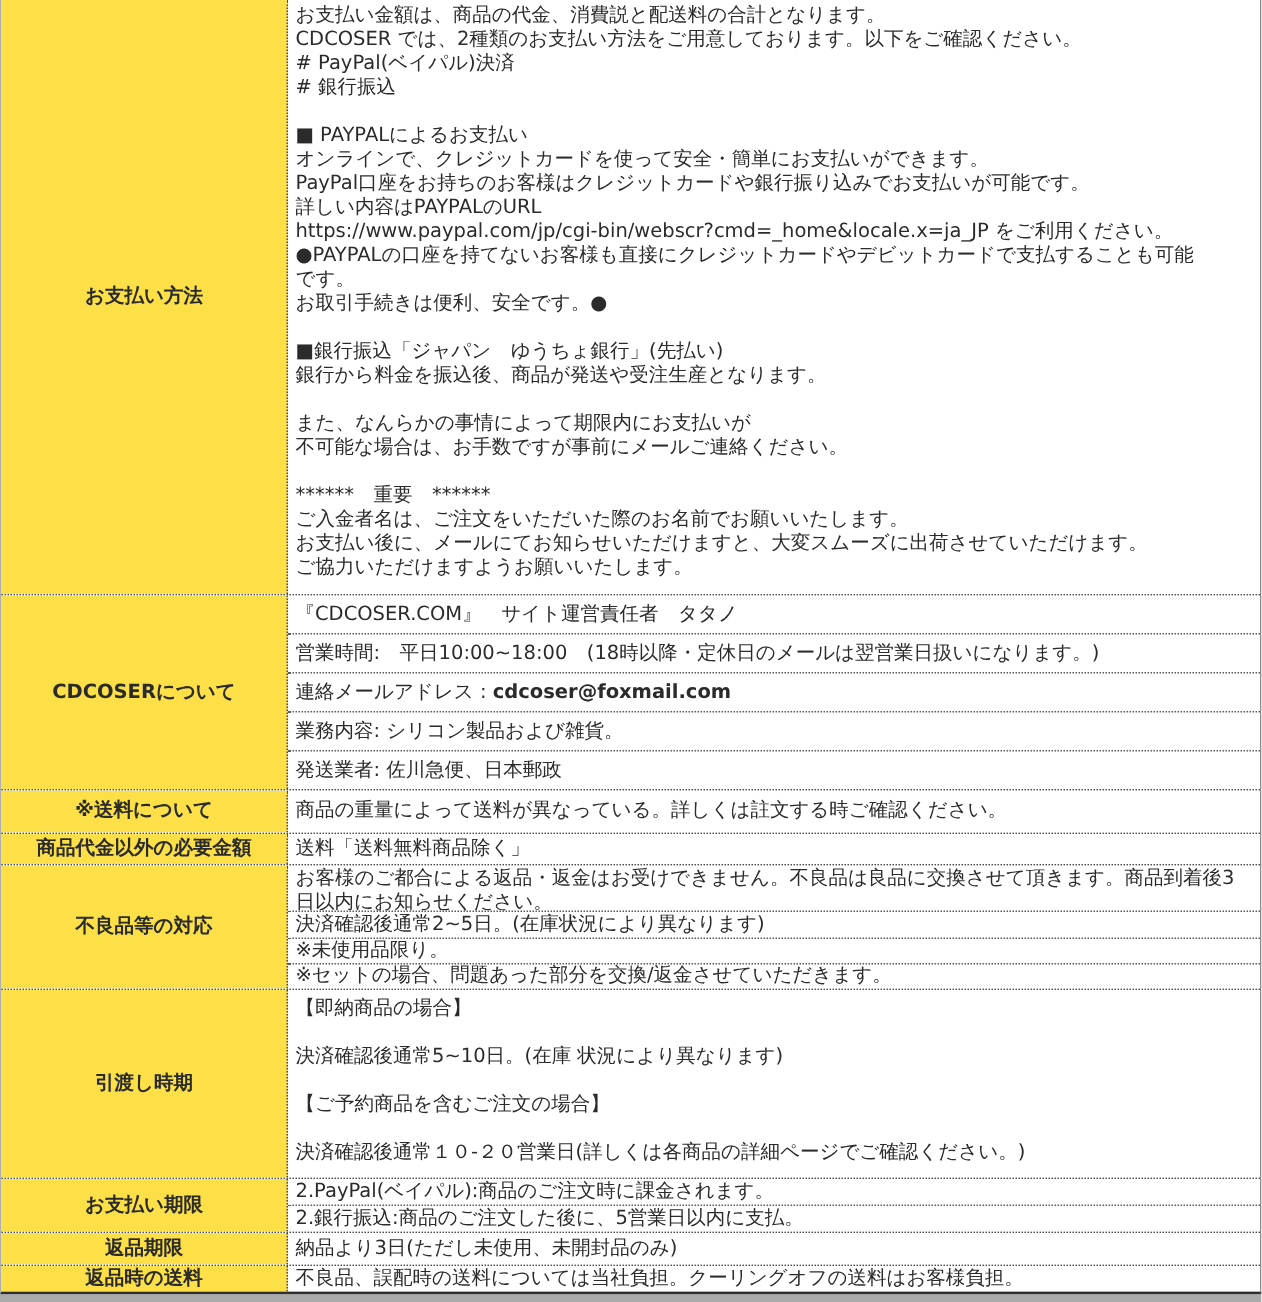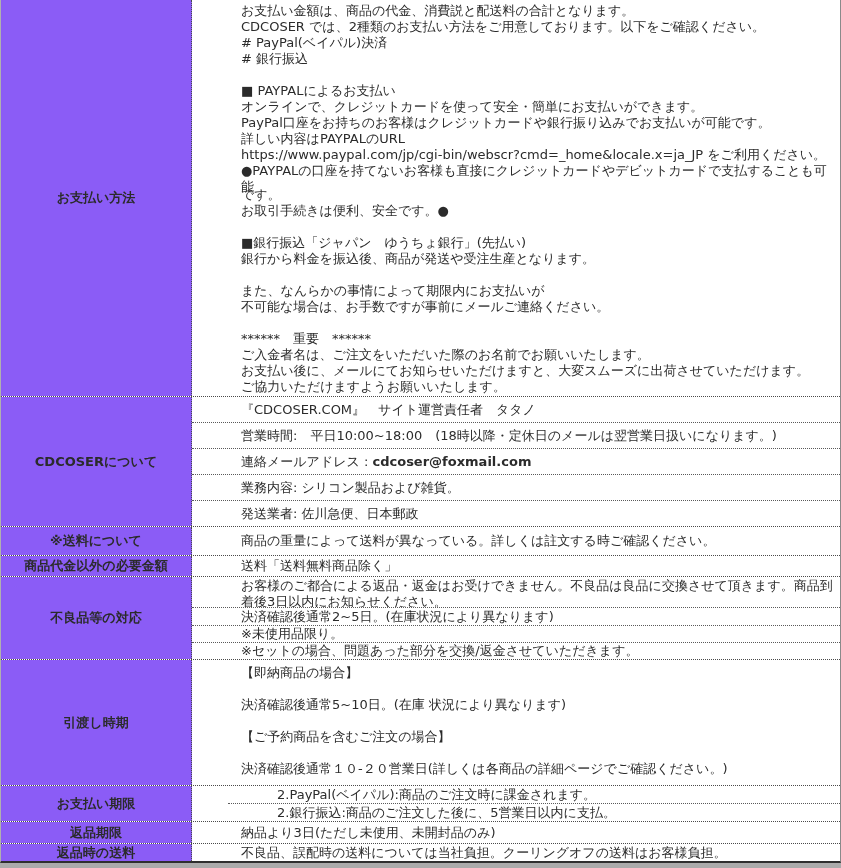--- a/index.html
+++ b/index.html
@@ -15,47 +15,47 @@
     width: 841px; flex: 0 0 auto;
     border-left: 1px solid #b0b0b0;
     border-right: 1px solid #8a8a8a;
     border-bottom: 2px solid #2f2f2f;
     background: #ffffff;
   }
   .row { display: flex; border-bottom: 1px dotted #4a4a4a; overflow: hidden; }
   .row:last-child { border-bottom: none; }
   .label-cell {
     flex: 0 0 191px; width: 191px;
-    background: #8b5cf6;
+    background: #fde047;
     border-right: 1px dotted #4a4a4a;
     display: flex; align-items: center; justify-content: center;
     font-weight: bold; text-align: center;
     padding: 0 4px; line-height: 16px;
   }
   .cells { flex: 1 1 auto; min-width: 0; display: flex; flex-direction: column; background: #ffffff; }
   .cell {
     flex: 1 1 auto; min-height: 0;
     border-bottom: 1px dotted #5a5a5a;
     padding: 1px 5px;
     display: flex; flex-direction: column; justify-content: center;
     overflow: hidden;
   }
   .cell:last-child { border-bottom: none; }
   .cell.multi { justify-content: flex-start; padding-top: 3px; }
-  .line { min-height: 16px; line-height: 16px; white-space: pre-wrap; margin-left: 44px; }
+  .line { min-height: 16px; line-height: 16px; white-space: pre-wrap; }
   b { font-weight: bold; text-align: center; }
   
   [data-name="row-payment-method"]   { height: 397px; }
   [data-name="row-about-cdcoser"]    { height: 130px; }
   [data-name="row-extra-fees"]       { height: 21px; }
   [data-name="row-shipping-note"]    { height: 29px; }
   [data-name="row-defective-items"]  { height: 83px; }
   [data-name="row-delivery-time"]    { height: 126px; }
   [data-name="row-delivery-time"] .cell.multi { padding-top: 5px; }
-  [data-name="row-payment-deadline"] { height: 36px; gap: 36px; }
+  [data-name="row-payment-deadline"] { height: 36px; }
   [data-name="row-return-deadline"]  { height: 22px; }
   [data-name="row-return-shipping"]  { height: 17px; }
   [data-name="bottom-gray-bar"] { height: 5px; background: #ababab; flex: 0 0 auto; }
 </style>
 </head>
 <body>
 
 <div class="page" data-name="shop-policy-page">
   <div class="tbl" data-name="policy-table">
       <div class="row" data-name="row-payment-method">

